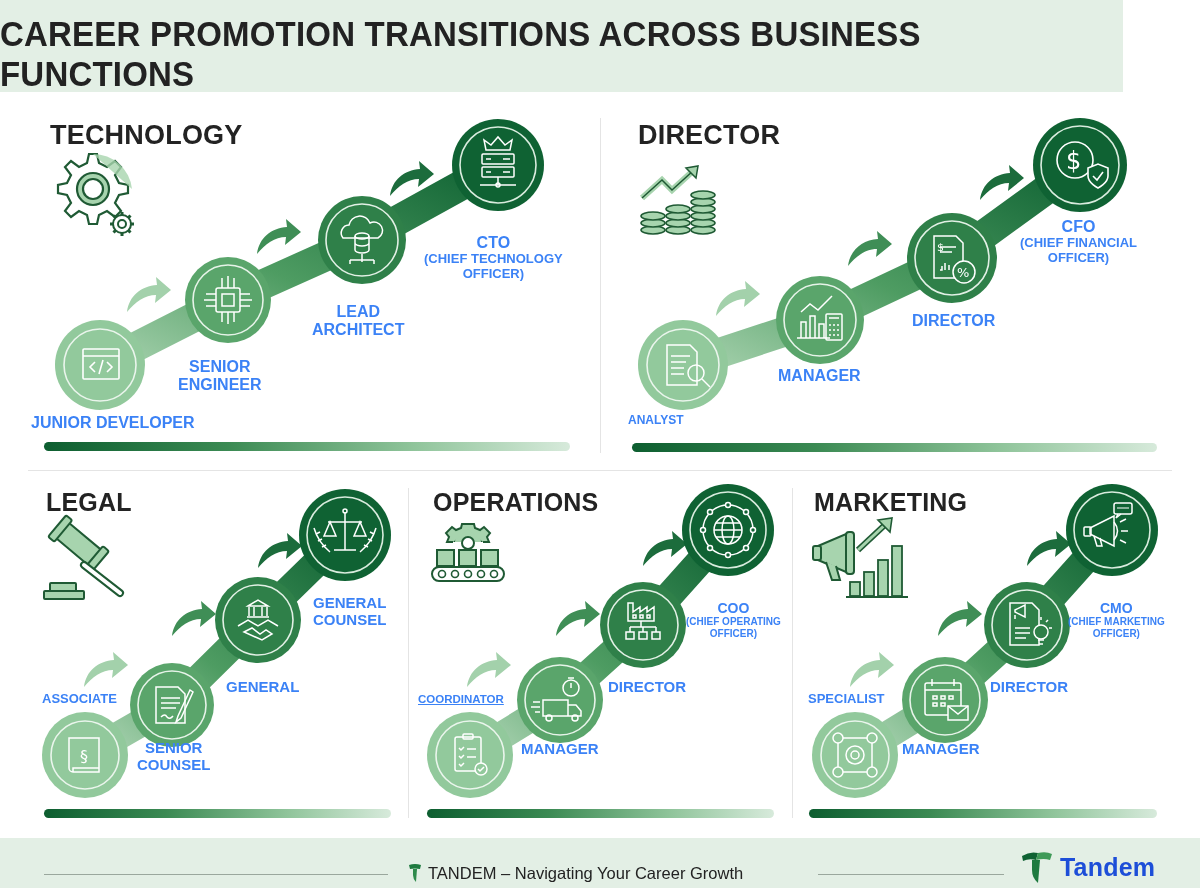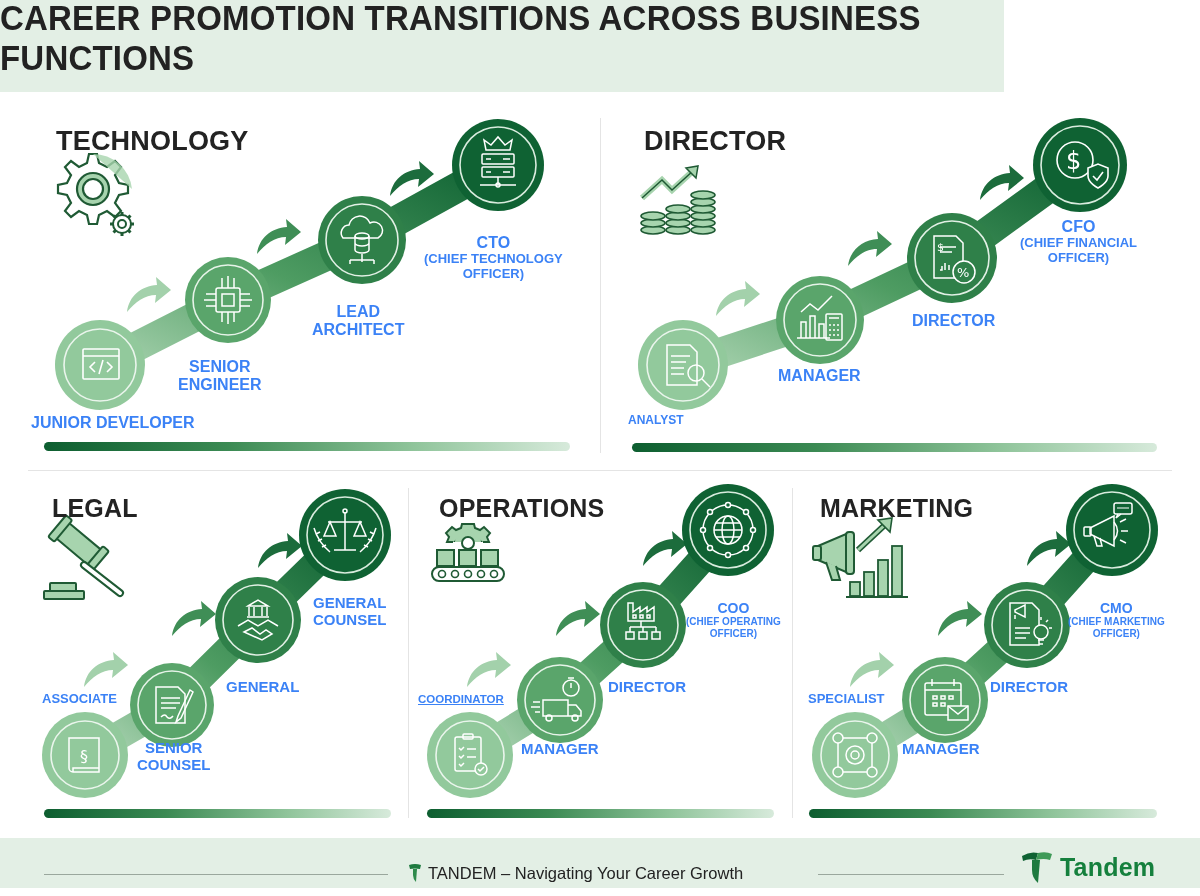--- a/index.html
+++ b/index.html
@@ -1,31 +1,31 @@
 <!DOCTYPE html>
 <html><head>
 <meta charset="utf-8">
 <style>
   html,body{margin:0;padding:0;}
   body{width:1200px;height:896px;position:relative;overflow:hidden;background:#ffffff;font-family:"Liberation Sans","DejaVu Sans",sans-serif;color:#1f1f1f;}
-  .header{position:absolute;left:0;top:0;width:1004px;height:92px;background:#e3efe5;display:flex;align-items:flex-start;justify-content:center;}
+  .header{position:absolute;left:0;top:0;width:1123px;height:92px;background:#e3efe5;display:flex;align-items:flex-end;justify-content:center;}
   .header h1{margin:0;font-size:33px;font-weight:900;letter-spacing:0.2px;color:#222;font-family:"Liberation Sans",sans-serif;transform:scaleY(1.05);}
   .divider-v{position:absolute;background:#e4e4e4;width:1px;}
   .divider-h{position:absolute;background:#e4e4e4;height:1px;}
   .section{position:absolute;}
-  .sec-title{position:absolute;font-weight:900;font-size:27px;color:#232323;margin:6px;letter-spacing:0.2px;}
+  .sec-title{position:absolute;font-weight:900;font-size:27px;color:#232323;margin:0;letter-spacing:0.2px;}
   .label{position:absolute;font-weight:700;color:#3b82f6;text-align:center;line-height:1.15;white-space:nowrap;}
   .label .sub{display:block;font-weight:700;}
   .grad-bar{position:absolute;height:9px;border-radius:5px;background:linear-gradient(90deg,#0d5e30 0%,#3b8a53 35%,#8fc49a 70%,#d7eadb 100%);}
   svg.canvas{position:absolute;left:0;top:0;}
   .footer{position:absolute;left:0;top:838px;width:1200px;height:50px;background:#e3efe5;}
   .footer .line{position:absolute;top:36px;height:1px;background:#9aa79d;}
   .footer .tagline{position:absolute;top:25px;left:408px;font-size:16.5px;color:#222;display:flex;align-items:center;gap:6px;white-space:nowrap;}
   .footer .brand{position:absolute;top:12px;left:1020px;display:flex;align-items:center;gap:6px;}
-  .footer .brand-name{font-size:25px;font-weight:700;color:#15803d;letter-spacing:0.2px;}
+  .footer .brand-name{font-size:25px;font-weight:700;color:#1d4ed8;letter-spacing:0.2px;}
 </style>
 </head>
 <body>
 
 <div class="header">
   <h1>CAREER PROMOTION TRANSITIONS ACROSS BUSINESS FUNCTIONS</h1>
 </div>
 
 <div class="divider-v" style="left:600px;top:118px;height:335px;"></div>
 <div class="divider-h" style="left:28px;top:470px;width:1144px;"></div>

